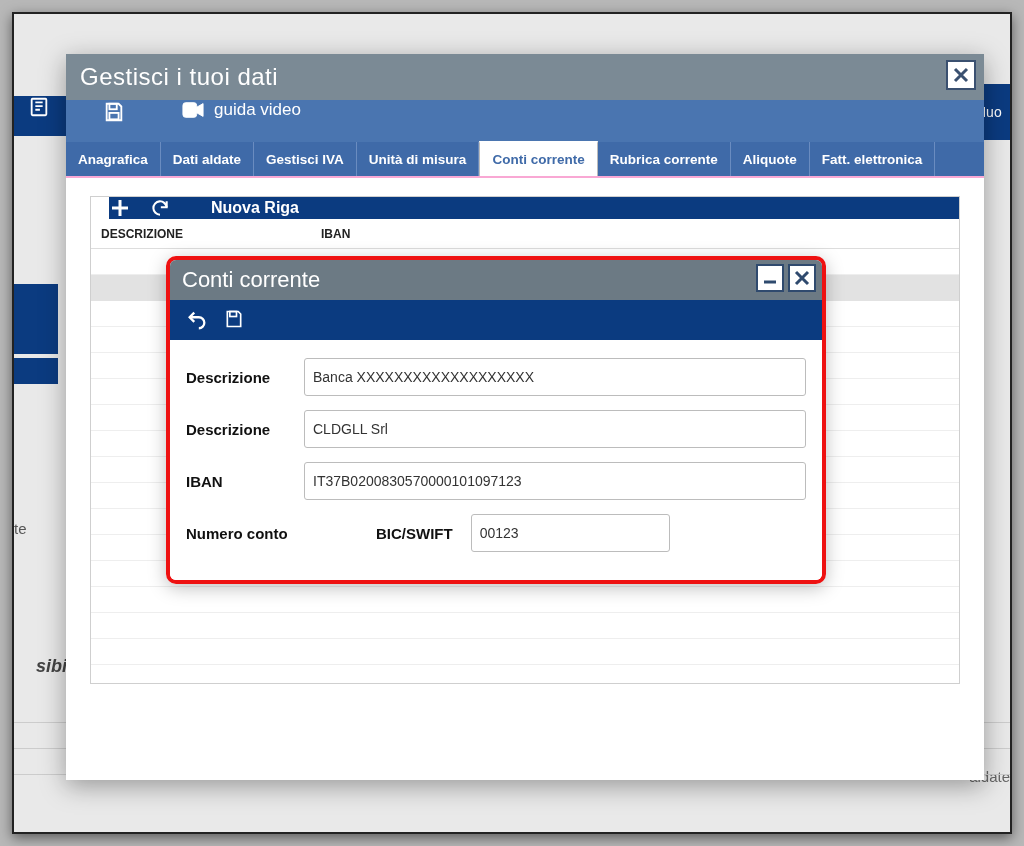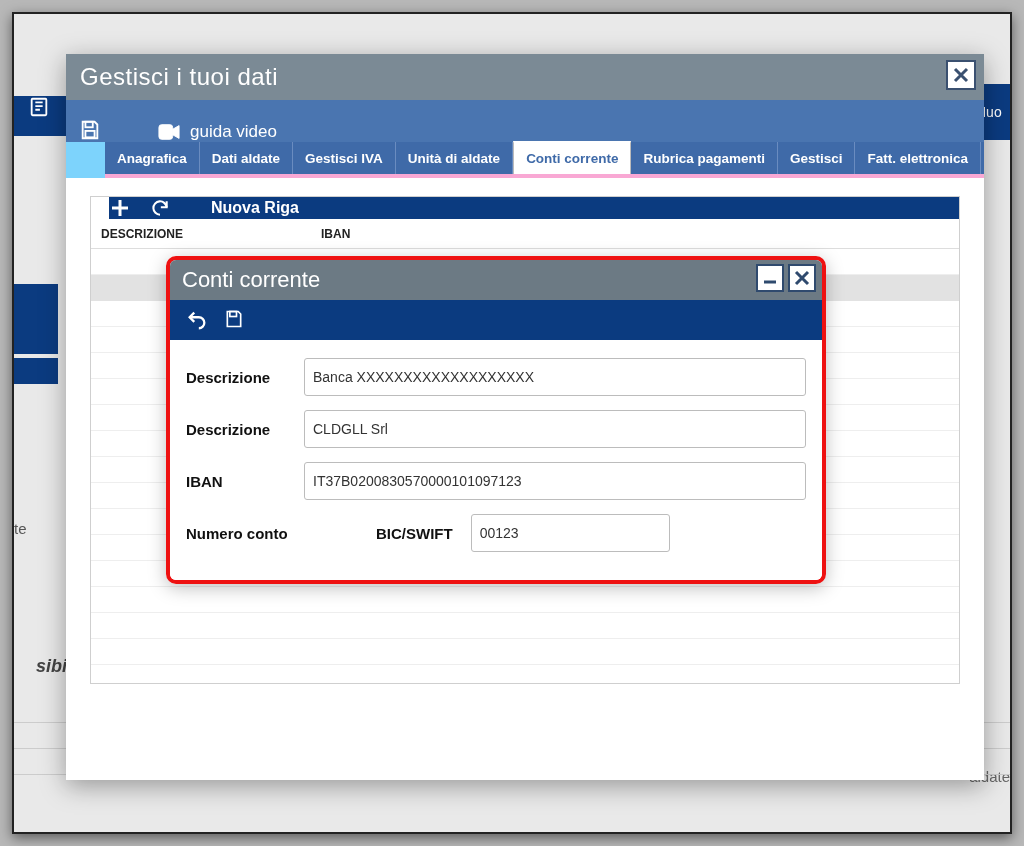--- a/index.html
+++ b/index.html
@@ -20,31 +20,31 @@
   .bg-leftstrip .stripe.blue1{ background:#0b3b80; position:absolute; top:120px; left:0; right:0;}
   .bg-leftstrip .stripe.blue2{ background:#0b3b80; position:absolute; top:194px; left:0; right:0; height:26px;}
   .bg-text-te{ position:absolute; left:0; top:506px; color:#555; font-size:15px;}
   .bg-text-sib{ position:absolute; left:0; top:642px; color:#444; font-style:italic; font-weight:bold; font-size:18px;margin-left:22px;}
   .bg-text-aldate{ position:absolute; right:0px; top:754px; color:#666; font-size:15px;}
   .bg-lines { position:absolute; left:0; right:0; bottom:30px; height:80px; border-top:1px solid #ccc;}
   .bg-lines div{height:26px; border-bottom:1px solid #ccc;}
   .bg-lines .vline{ position:absolute; left:128px; top:0; bottom:0; width:1px; background:#ccc;}
 
   
-  .dialog { position: absolute; left: 52px; top: 40px; width: 918px; height: 726px; background: #7dd3fc; box-shadow: 0 6px 24px rgba(0,0,0,0.35); display:flex; flex-direction:column; }
+  .dialog { position: absolute; left: 52px; top: 40px; width: 918px; height: 726px; background: #14b8a6; box-shadow: 0 6px 24px rgba(0,0,0,0.35); display:flex; flex-direction:column; }
   .dialog-title { height: 46px; background: #7b8a95; color: #fff; font-size: 24px; font-weight: 300; display:flex; align-items:center; padding-left:14px; position:relative; letter-spacing:0.5px;}
   .dialog-close { position:absolute; right:8px; top:6px; width:30px; height:30px; background:#fff; border:2px solid #3a5070; display:flex; align-items:center; justify-content:center; cursor:pointer; }
   .dialog-close svg{ stroke:#3a5070; stroke-width:3; }
 
-  .dialog-toolbar { height:42px; background:#4a75b0; display:flex; align-items:flex-end; padding-left:12px; gap:56px; }
+  .dialog-toolbar { height:42px; background:#4a75b0; display:flex; align-items:flex-start; padding-left:36px; gap:56px; }
   .dialog-toolbar .tb-icon{ width:24px; height:24px; display:flex; align-items:center; justify-content:center; cursor:pointer;}
   .dialog-toolbar .guida{ display:flex; align-items:center; gap:10px; color:#fff; font-size:17px; cursor:pointer;}
   .dialog-toolbar svg{ stroke:#fff; fill:#fff;}
 
-  .tabs { display:flex; background:#3f6aa8; height:36px; border-bottom:4px solid #f9a8d4;margin-left:39px; }
+  .tabs { display:flex; background:#3f6aa8; height:36px; border-bottom:2px solid #f9a8d4; }
   .tab { padding:0 12px; color:#fff; font-size:13.5px; font-weight:bold; display:flex; align-items:center; border-right:1px solid #6a8cc0; cursor:pointer; white-space:nowrap;}
   .tab.active { background:#fff; color:#3f6aa8; border-top:2px solid #fff; margin-top:-1px; border-right:1px solid #bbb; border-left:1px solid #bbb;}
 
   .tab-body { flex:1; padding:18px 24px 12px 24px; background:#fff; position:relative; }
 
   .grid { border:1px solid #cfcfcf; background:#fff; }
   .grid-toolbar { height:22px; background:#0b3b80; color:#fff; display:flex; align-items:center; gap:18px; font-size:16px; font-weight:bold;margin-left:18px;}
   .grid-toolbar .gicon{ width:22px; height:22px; cursor:pointer; display:flex; align-items:center; justify-content:center;}
   .grid-toolbar .gtitle{ margin-left:22px; font-weight:bold;}
   .grid-header { height:30px; display:flex; align-items:center; font-size:12px; font-weight:bold; color:#222; border-bottom:1px solid #ddd; padding-left:10px;}
@@ -136,30 +136,30 @@
       <div class="tab">
           <span>Anagrafica</span>
         </div>
       <div class="tab">
           <span>Dati aldate</span>
         </div>
       <div class="tab">
           <span>Gestisci IVA</span>
         </div>
       <div class="tab">
-          <span>Unità di aldate</span>
+          <span>Unità di misura</span>
         </div>
       <div class="tab active">
           <span>Conti corrente</span>
         </div>
       <div class="tab">
-          <span>Rubrica pagamenti</span>
-        </div>
-      <div class="tab">
-          <span>Gestisci</span>
+          <span>Rubrica corrente</span>
+        </div>
+      <div class="tab">
+          <span>Aliquote</span>
         </div>
       <div class="tab">
           <span>Fatt. elettronica</span>
         </div>
     </div>
 
     <div class="tab-body">
       <div class="grid">
         <div class="grid-toolbar">
           <div class="gicon">

